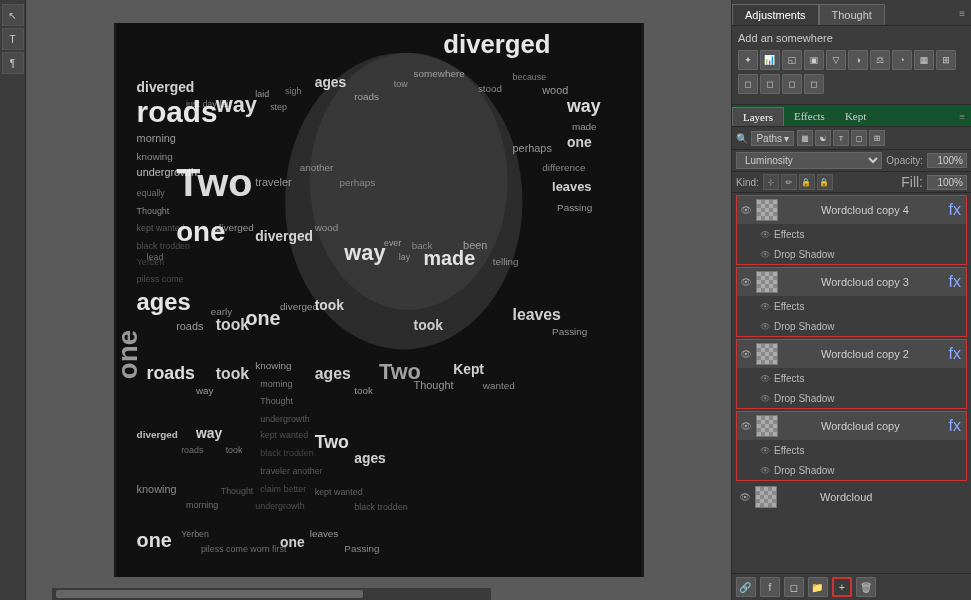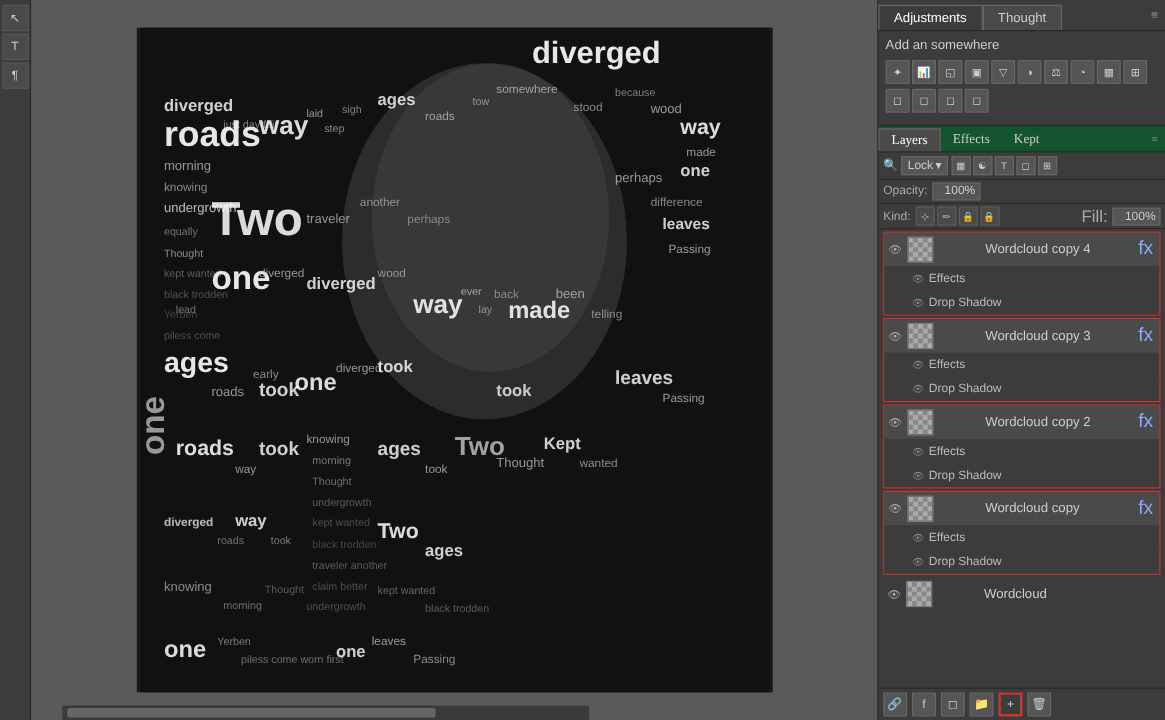--- a/index.html
+++ b/index.html
@@ -609,33 +609,36 @@
       <div class="layers-tab active">Layers</div>
       <div class="layers-tab">Effects</div>
       <div class="layers-tab">Kept</div>
       <div class="panel-tab-spacer"></div>
       <div class="panel-collapse">≡</div>
     </div>
 
     <div class="layers-toolbar">
       <span style="font-size:10px; color:#aaa;">🔍</span>
       <div class="layers-kind">
-        <span>Lock</span>
+        <span>Paths</span>
         <span>▾</span>
       </div>
       <div class="layers-filter-icons">
         <div class="filter-icon">▦</div>
         <div class="filter-icon">☯</div>
         <div class="filter-icon">T</div>
         <div class="filter-icon">◻</div>
         <div class="filter-icon">⊞</div>
       </div>
     </div>
 
     <div class="layers-blend-row">
+      <select class="blend-select">
+        <option>Luminosity</option>
+      </select>
       <span class="opacity-label">Opacity:</span>
       <div class="opacity-value">100%</div>
     </div>
 
     <div class="layers-lock-row">
       <span class="lock-label">Kind:</span>
       <div class="lock-icons">
         <div class="lock-icon">⊹</div>
         <div class="lock-icon">✏</div>
         <div class="lock-icon">🔒</div>

